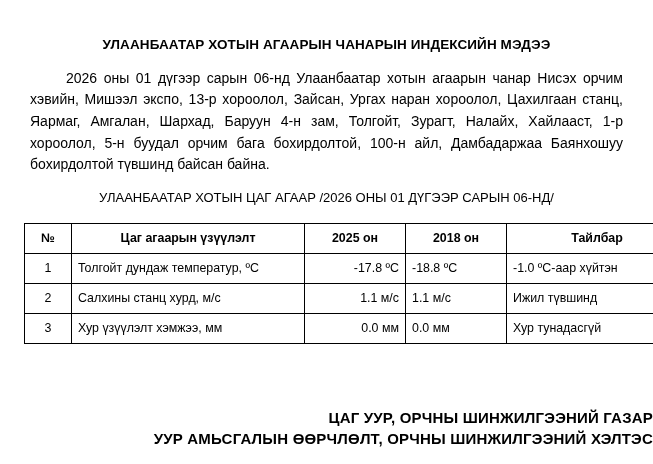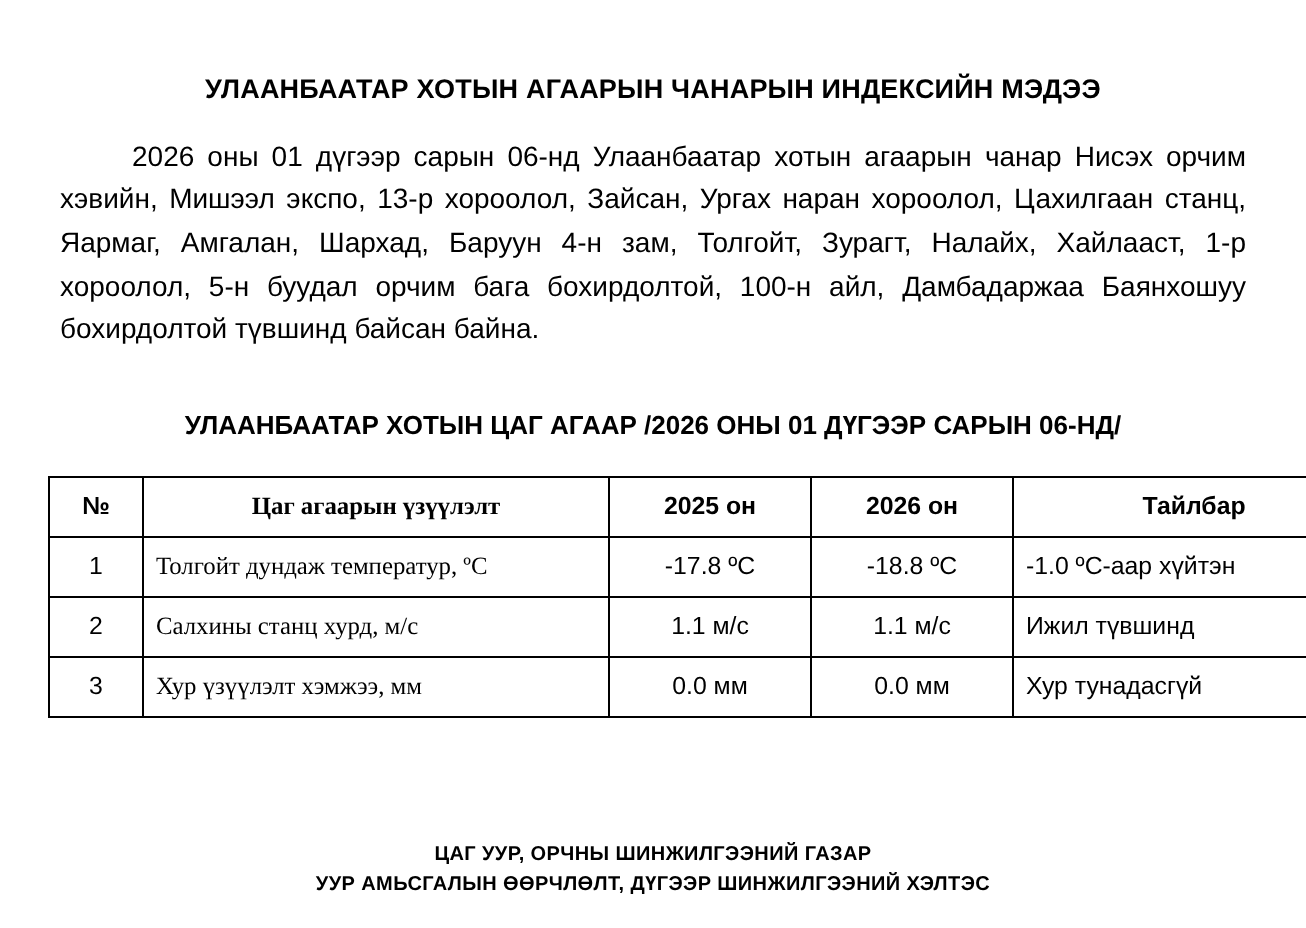--- a/index.html
+++ b/index.html
@@ -35,22 +35,22 @@
     font-size: 14px;
     line-height: 1.55;
     text-align: justify;
     text-justify: inter-word;
     text-indent: 36px;
     margin: 0 6px 0 6px;
   }
   .section-title {
     text-align: center;
     font-size: 13px;
-    font-weight: bold;
-    margin-top: 29px;
+    font-weight: normal;
+    margin-top: 14px;
     margin-bottom: 16px;
     line-height: 1.3;
   }
   table.weather {
     border-collapse: collapse;
     margin: 0 auto;
     width: 608px;
     table-layout: fixed;
   }
   table.weather th, table.weather td {
@@ -58,33 +58,33 @@
     font-size: 12.4px;
     padding: 5px 6px;
     height: 19px;
     vertical-align: middle;
   }
   table.weather th {
     font-weight: bold;
     text-align: center;
   }
   .col-num { width: 34px; text-align: center; }
-  .col-desc { width: 220px; text-align: left; font-family: Liberation Serif, serif; }
-  .col-y1 { width: 88px; text-align: center; }
-  .col-y2 { width: 88px; text-align: center; }
+  .col-desc { width: 220px; text-align: left; }
+  .col-y1 { width: 88px; text-align: right; }
+  .col-y2 { width: 88px; }
   .col-note { width: 168px; text-align: left; }
   td.col-desc { padding-left: 8px; }
   td.col-note { padding-left: 8px; }
   .footer {
     position: absolute;
     left: 0;
     right: 0;
     bottom: 14px;
-    text-align: center;
-    font-size: 10px;
+    text-align: right;
+    font-size: 15px;
     font-weight: bold;
     line-height: 1.45;
   }
   .footer div { letter-spacing: 0.2px; }
 </style>
 </head>
 <body>
 
 <div class="page">
 
@@ -93,21 +93,21 @@
   <div class="body-para">2026 оны 01 дүгээр сарын 06-нд Улаанбаатар хотын агаарын чанар Нисэх орчим хэвийн, Мишээл экспо, 13-р хороолол, Зайсан, Ургах наран хороолол, Цахилгаан станц, Яармаг, Амгалан, Шархад, Баруун 4-н зам, Толгойт, Зурагт, Налайх, Хайлааст, 1-р хороолол, 5-н буудал орчим бага бохирдолтой, 100-н айл, Дамбадаржаа Баянхошуу бохирдолтой түвшинд байсан байна.</div>
 
   <div class="section-title">УЛААНБААТАР ХОТЫН ЦАГ АГААР /2026 ОНЫ 01 ДҮГЭЭР САРЫН 06-НД/</div>
 
   <table class="weather">
     <thead>
       <tr>
         <th class="col-num">№</th>
         <th class="col-desc">Цаг агаарын үзүүлэлт</th>
         <th class="col-y1">2025 он</th>
-        <th class="col-y2">2026 он</th>
+        <th class="col-y2">2018 он</th>
         <th class="col-note">Тайлбар</th>
       </tr>
     </thead>
     <tbody>
       <tr>
         <td class="col-num">1</td>
         <td class="col-desc">Толгойт дундаж температур, ºC</td>
         <td class="col-y1">-17.8 ºC</td>
         <td class="col-y2">-18.8 ºC</td>
         <td class="col-note">-1.0 ºC-аар хүйтэн</td>
@@ -124,16 +124,16 @@
         <td class="col-desc">Хур үзүүлэлт хэмжээ, мм</td>
         <td class="col-y1">0.0 мм</td>
         <td class="col-y2">0.0 мм</td>
         <td class="col-note">Хур тунадасгүй</td>
       </tr>
     </tbody>
   </table>
 
   <div class="footer">
     <div>ЦАГ УУР, ОРЧНЫ ШИНЖИЛГЭЭНИЙ ГАЗАР</div>
-    <div>УУР АМЬСГАЛЫН ӨӨРЧЛӨЛТ, ДҮГЭЭР ШИНЖИЛГЭЭНИЙ ХЭЛТЭС</div>
+    <div>УУР АМЬСГАЛЫН ӨӨРЧЛӨЛТ, ОРЧНЫ ШИНЖИЛГЭЭНИЙ ХЭЛТЭС</div>
   </div>
 
 </div>
 
 </body></html>

